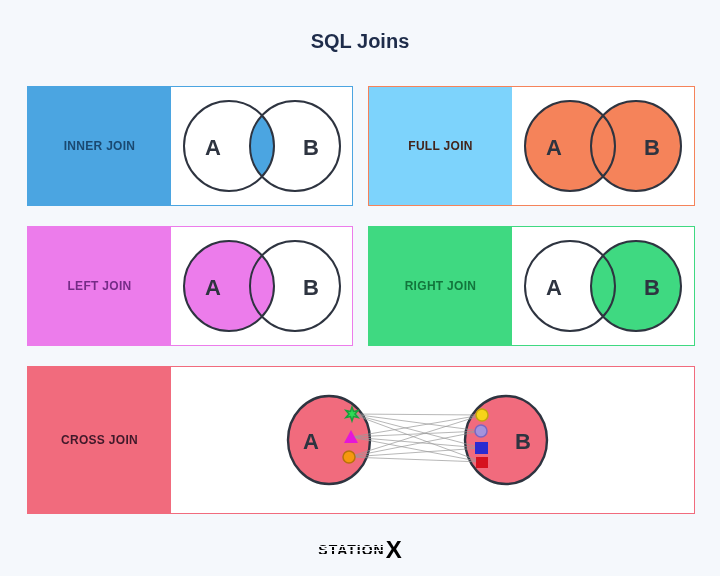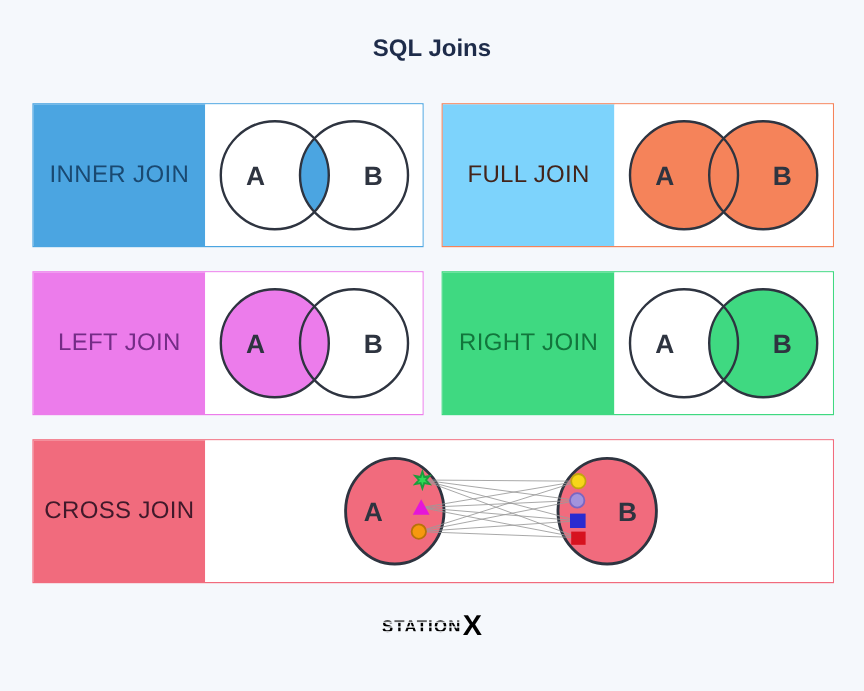--- a/index.html
+++ b/index.html
@@ -18,35 +18,35 @@
     column-gap:15px;row-gap:20px;
   }
   .card{
     box-sizing:border-box;display:flex;background:#ffffff;
     border:1.5px solid transparent;
   }
   .card-label{
     flex:0 0 143px;display:flex;align-items:center;justify-content:center;
   }
   .card-label span{
-    font-size:20px;font-weight:normal;letter-spacing:0.3px;white-space:nowrap;
+    font-size:12px;font-weight:bold;letter-spacing:0.3px;white-space:nowrap;
   }
   .card-diagram{
     flex:1;background:#ffffff;display:flex;align-items:center;justify-content:center;
     overflow:hidden;
   }
   .venn{width:180px;height:116px;display:block;}
   .outline{fill:none;stroke:#2e3440;stroke-width:2;}
   .set-letter{
     font-family:"Liberation Sans","DejaVu Sans",sans-serif;
     font-size:22px;font-weight:600;fill:#2e3440;
     text-anchor:middle;dominant-baseline:central;
   }
   .cross-card{
-    margin:20px 0 0 27px;width:668px;height:120px;
+    margin:20px 0 0 27px;width:668px;height:148px;
   }
   .cross-svg{width:100%;height:116px;display:block;}
   .cross-ellipse{stroke:#2e3440;stroke-width:2.4;}
   .connector{stroke:#9b9b9b;stroke-width:0.8;opacity:0.9;}
   .footer{
     margin-top:26px;text-align:center;
   }
   .logo{display:inline-flex;align-items:center;color:#000000;}
   .logo-station{
     position:relative;font-weight:bold;font-size:14px;letter-spacing:1px;line-height:1;

